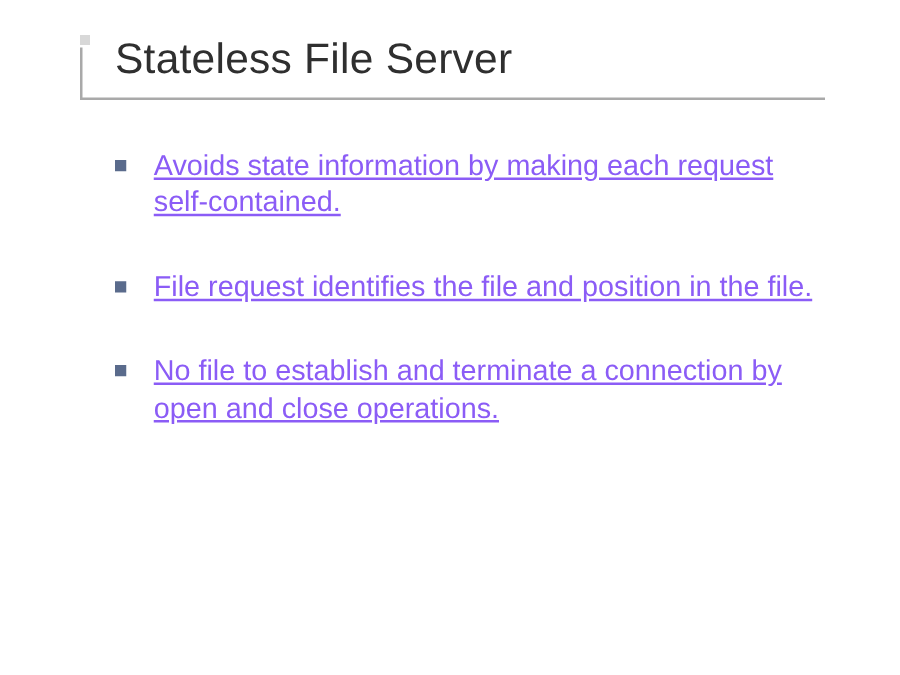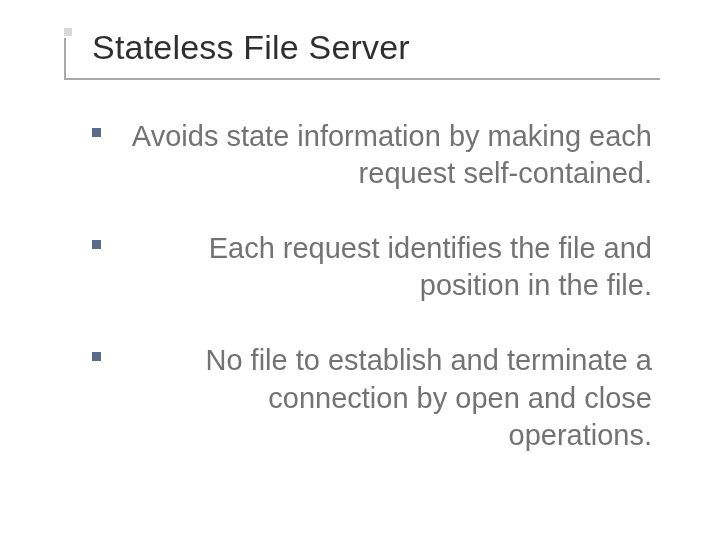--- a/index.html
+++ b/index.html
@@ -9,21 +9,20 @@
     height: 540px;
     background: #ffffff;
     font-family: Verdana, Geneva, sans-serif;
     overflow: hidden;
   }
   .slide {
     position: relative;
     width: 720px;
     height: 384px;
     box-sizing: border-box;
-    text-align: right;
   }
   .title-wrap {
     position: absolute;
     left: 92px;
     top: 28px;
   }
   .title {
     font-size: 34px;
     color: #2f2f2f;
     letter-spacing: 0.2px;
@@ -66,23 +65,24 @@
   }
   .bullet {
     width: 9px;
     height: 9px;
     background: #5a6b8c;
     flex: 0 0 9px;
     margin-top: 10px;
     margin-right: 22px;
   }
   .text {
-    font-size: 29px;
+    font-size: 23px;
     line-height: 1.28;
-    color: #737373;
+    color: #8b5cf6;
+    text-decoration: underline;
   }
 </style>
 </head>
 <body>
 
 <div class="slide">
 
   <div class="shadow-top"></div>
   <div class="rule-vert"></div>
   <div class="rule"></div>
@@ -93,21 +93,21 @@
 
   <div class="body">
 
     <div class="item">
       <div class="bullet"></div>
       <div class="text">Avoids state information by making each request self-contained.</div>
     </div>
 
     <div class="item">
       <div class="bullet"></div>
-      <div class="text">Each request identifies the file and position in the file.</div>
+      <div class="text">File request identifies the file and position in the file.</div>
     </div>
 
     <div class="item">
       <div class="bullet"></div>
       <div class="text">No file to establish and terminate a connection by open and close operations.</div>
     </div>
 
   </div>
 </div>
 

